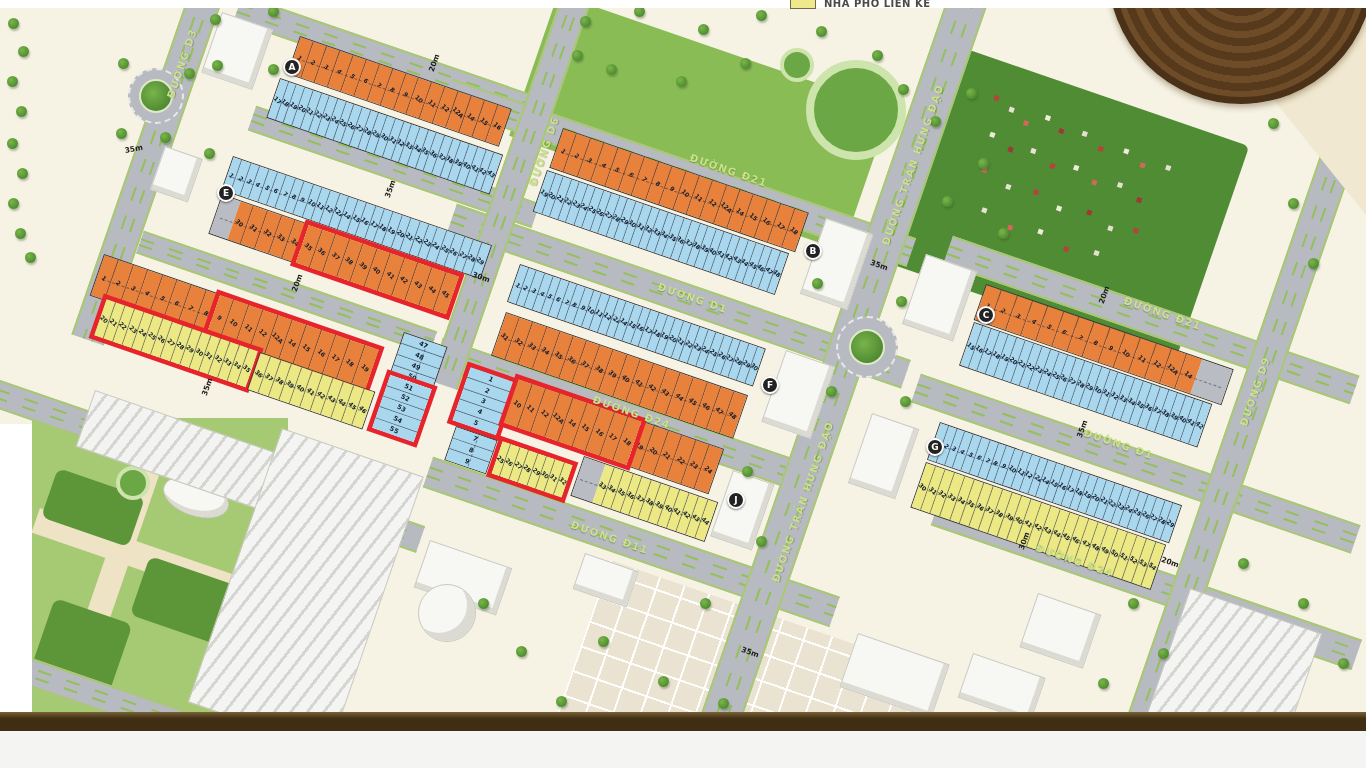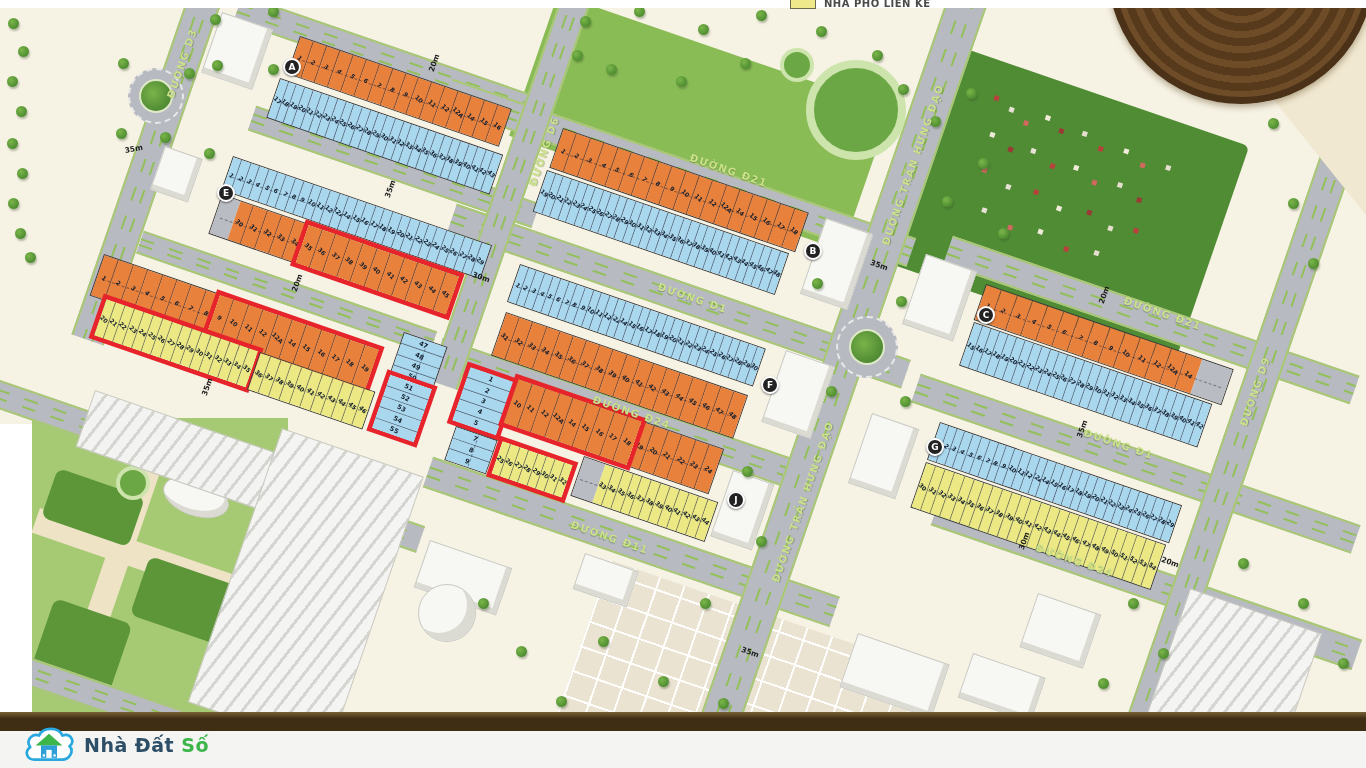--- a/index.html
+++ b/index.html
@@ -122,31 +122,20 @@
   <div class="abs" style="left:0;top:424px;width:32px;height:292px;background:#fff;z-index:6;"></div>
 
   <div id="topbar"></div>
   <div id="legend">
     <span class="sw"></span>
     <span class="lt">NHÀ PHỐ LIÊN KẾ</span>
   </div>
 
   <div id="bstrip"></div>
   <div id="footer"></div>
-  <div id="logo">
-    <svg viewBox="0 0 60 46" width="54" height="41">
-      <path d="M14 40 C5 40 2 31 9 26 C3 18 12 10 19 13 C23 3 41 3 45 13 C54 10 60 19 53 25 C59 31 52 40 45 40 Z" fill="#ffffff" stroke="#29a8e0" stroke-width="3" stroke-linejoin="round"></path>
-      <polygon points="15,24 30,11 45,24" fill="#3cb64a"></polygon>
-      <rect x="21" y="24" width="18" height="14" fill="#2f9fd8"></rect>
-      <rect x="27" y="29" width="6" height="9" fill="#ffffff"></rect>
-      <rect x="23" y="34" width="2.5" height="2.5" fill="#ffffff"></rect>
-      <rect x="35" y="34" width="2.5" height="2.5" fill="#ffffff"></rect>
-    </svg>
-    <span class="brand"><b>Nhà Đất</b> <b class="green">Số</b></span>
-  </div>
 <div class="road" style="left: 238px; top: -6px; width: 330px; height: 24px; transform: rotate(19deg); transform-origin: 0px 50%;"></div>
     <div class="road" style="left: 252px; top: 105px; width: 300px; height: 22px; transform: rotate(19deg); transform-origin: 0px 50%;"></div>
     <div class="road" style="left: 448px; top: 78px; width: 490px; height: 26px; transform: rotate(19deg); transform-origin: 0px 50%;"></div>
     <div class="road" style="left: 452px; top: 203px; width: 480px; height: 26px; transform: rotate(19deg); transform-origin: 0px 50%;"></div>
     <div class="road" style="left: 438px; top: 337px; width: 390px; height: 26px; transform: rotate(19deg); transform-origin: 0px 50%;"></div>
     <div class="road" style="left: 428px; top: 456px; width: 430px; height: 28px; transform: rotate(19deg); transform-origin: 0px 50%;"></div>
     <div class="road" style="left: -5px; top: 379px; width: 450px; height: 24px; transform: rotate(19deg); transform-origin: 0px 50%;"></div>
     <div class="road" style="left: -20px; top: 641px; width: 340px; height: 24px; transform: rotate(19deg); transform-origin: 0px 50%;"></div>
     <div class="road" style="left: 948px; top: 235px; width: 430px; height: 26px; transform: rotate(19deg); transform-origin: 0px 50%;"></div>
     <div class="road" style="left: 916px; top: 373px; width: 465px; height: 26px; transform: rotate(19deg); transform-origin: 0px 50%;"></div>

